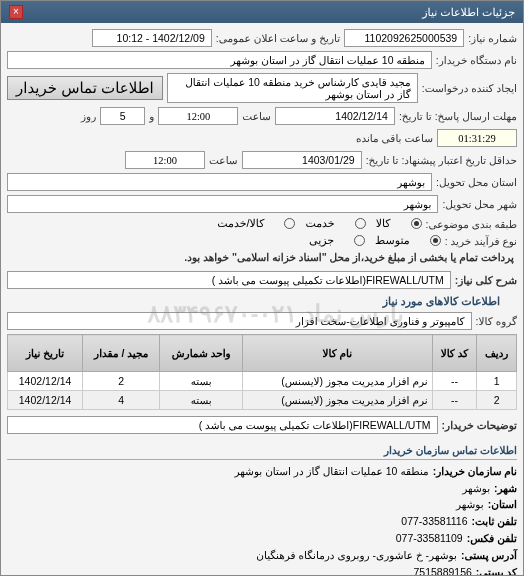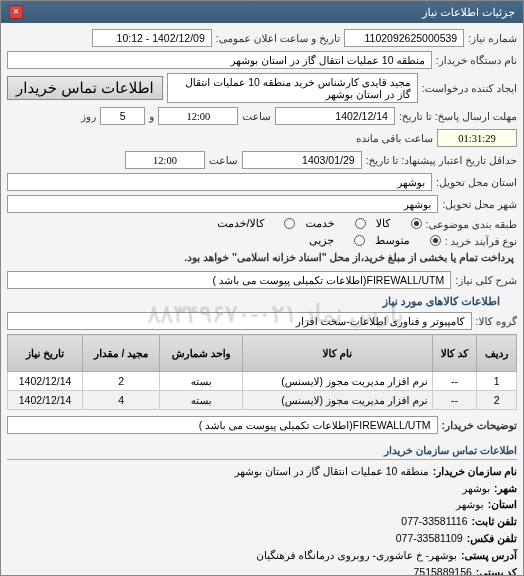--- a/index.html
+++ b/index.html
@@ -226,21 +226,21 @@
           </span>
         <span class="radio-item">
             <span class="radio"></span>
             <span>جزیی</span>
           </span>
       </div>
       <span class="label" style="margin-right:3px;font-weight:bold;">پرداخت تمام یا بخشی از مبلغ خرید،از محل "اسناد خزانه اسلامی" خواهد بود.</span>
     </div>
 
     <div class="row" style="margin-top:8px;">
-      <span class="label" style="font-weight:normal;">شرح کلی نیاز:</span>
+      <span class="label" style="font-weight:bold;">شرح کلی نیاز:</span>
       <span class="field wide">FIREWALL/UTM(اطلاعات تکمیلی پیوست می باشد )</span>
     </div>
 
     <div class="section-title">اطلاعات کالاهای مورد نیاز</div>
 
     <div class="row">
       <span class="label">گروه کالا:</span>
       <span class="field wide">کامپیوتر و فناوری اطلاعات-سخت افزار</span>
     </div>
 

